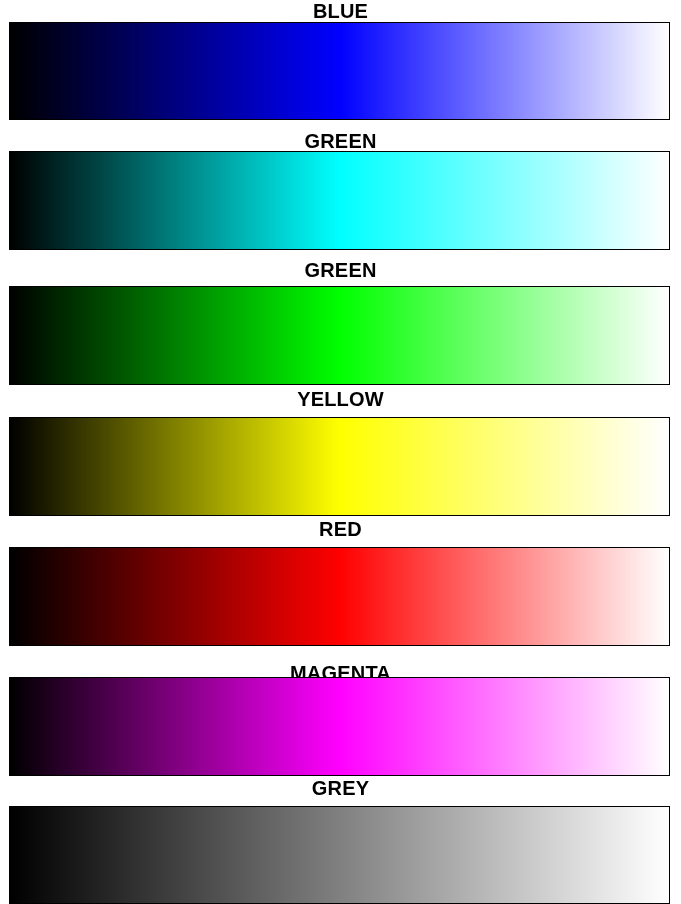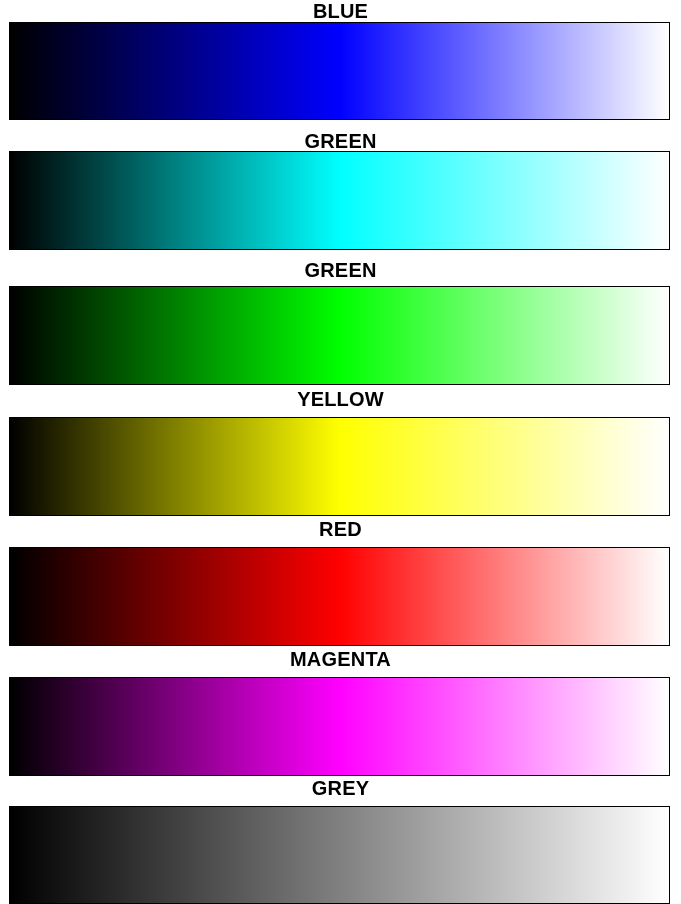--- a/index.html
+++ b/index.html
@@ -61,21 +61,21 @@
   .g3 { top: 387px; height: 130px; }
   .g4 { top: 517px; height: 130px; }
   .g5 { top: 647px; height: 129px; }
   .g6 { top: 776px; height: 128px; }
 
   .g0 .ramp-label { top: 1px; }
   .g1 .ramp-label { top: 2px; }
   .g2 .ramp-label { top: 2px; }
   .g3 .ramp-label { top: 2px; }
   .g4 .ramp-label { top: 2px; }
-  .g5 .ramp-label { top: 2px; }
+  .g5 .ramp-label { top: 16px; }
   .g6 .ramp-label { top: 2px; }
 
   .g0 .ramp-bar { top: 22px;  height: 98px; }
   .g1 .ramp-bar { top: 22px;  height: 99px; }
   .g2 .ramp-bar { top: 28px;  height: 99px; }
   .g3 .ramp-bar { top: 30px;  height: 99px; }
   .g4 .ramp-bar { top: 30px;  height: 99px; }
   .g5 .ramp-bar { top: 30px;  height: 99px; }
   .g6 .ramp-bar { top: 30px;  height: 98px; }
 </style>

